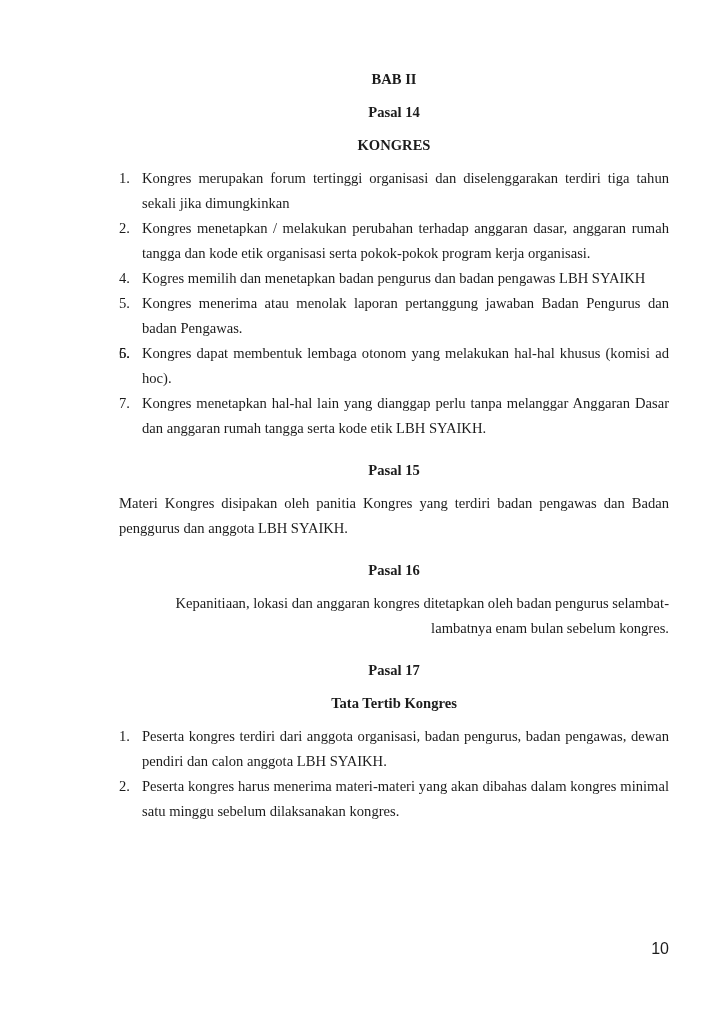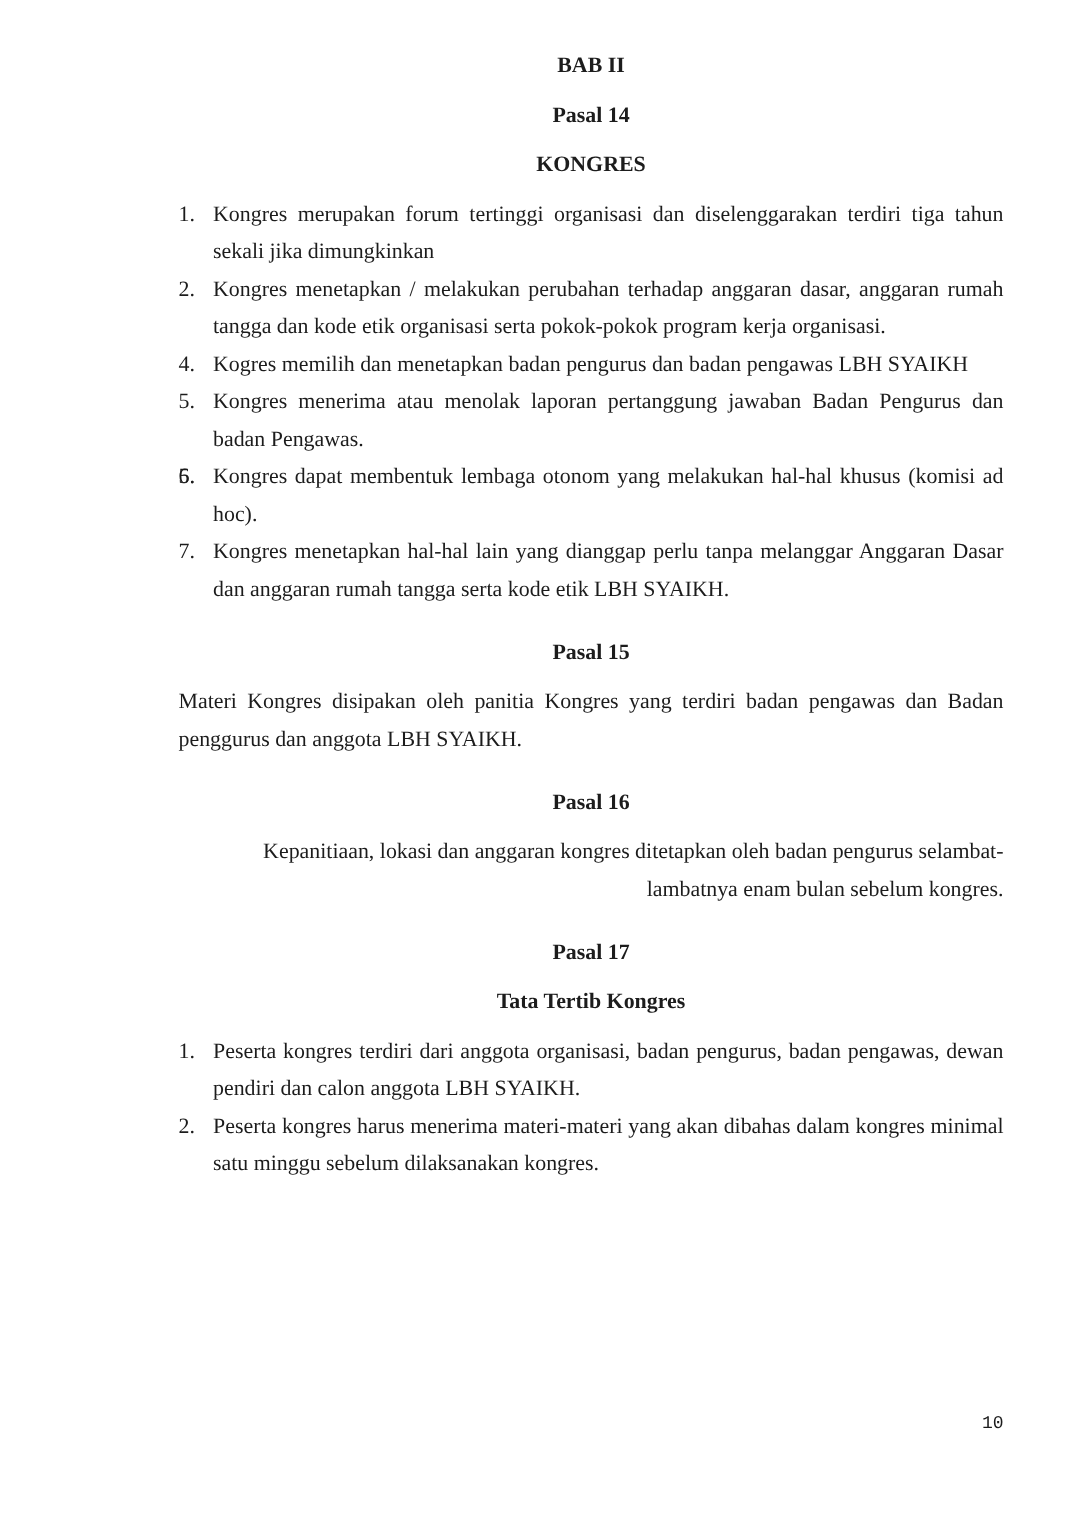--- a/index.html
+++ b/index.html
@@ -6,21 +6,21 @@
     margin: 0;
     padding: 0;
     background: #ffffff;
   }
   .page {
     position: relative;
     width: 724px;
     height: 1023px;
     box-sizing: border-box;
     background: #ffffff;
-    padding: 32px 55px 0 119px;
+    padding: 67px 55px 0 119px;
     font-family: "Liberation Serif", "DejaVu Serif", serif;
     font-size: 14.6px;
     line-height: 25px;
     color: #1c1c1c;
     overflow: hidden;
   }
   .heading {
     font-weight: bold;
     text-align: center;
     margin: 0 0 8px 0;
@@ -44,22 +44,22 @@
   .list-item .num {
     position: absolute;
     left: 0;
     top: 0;
     text-align: left;
   }
   .page-number {
     position: absolute;
     top: 941px;
     right: 55px;
-    font-family: Liberation Mono, monospace;
-    font-size: 12px;
+    font-family: Liberation Sans, sans-serif;
+    font-size: 16px;
     line-height: 16px;
     color: #1c1c1c;
   }
 </style>
 </head>
 <body>
 
 <div class="page">
 
   <div class="heading">BAB II</div>

